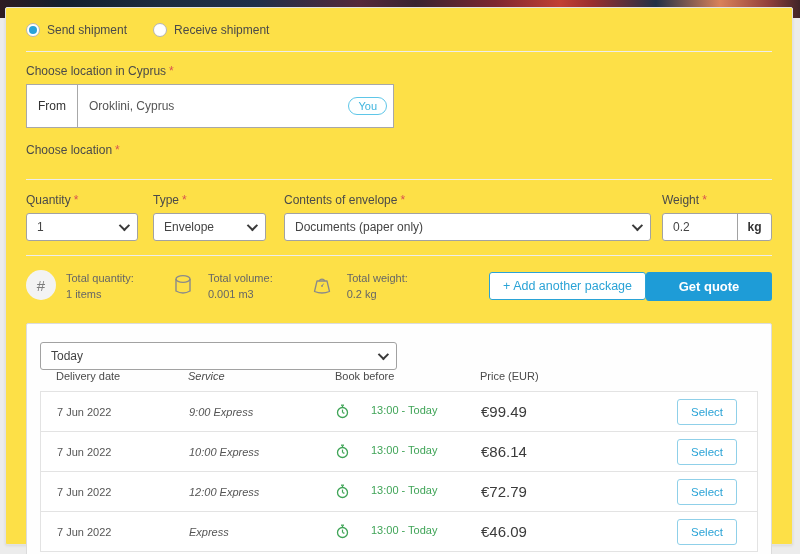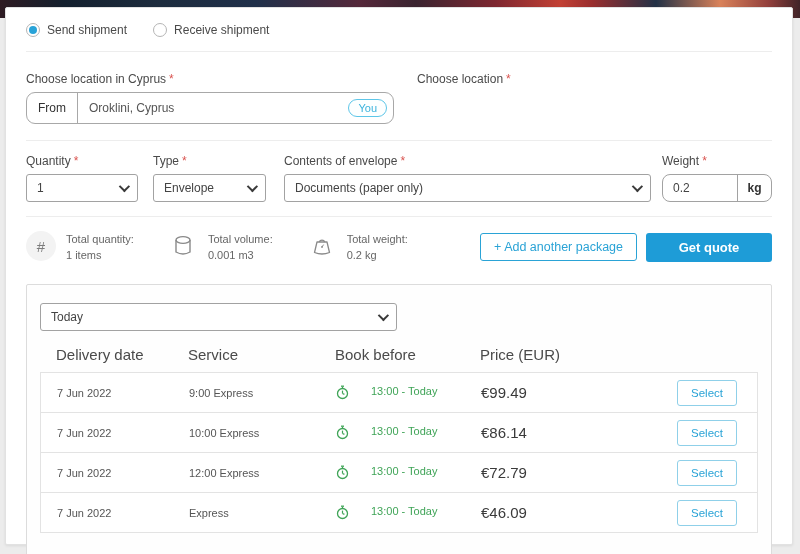--- a/index.html
+++ b/index.html
@@ -9,89 +9,89 @@
     background:#ececec;
     position:relative;
     color:#3f3f3f;
   }
   .photo-strip {
     position:absolute; top:0; left:0; width:800px; height:18px;
     background:linear-gradient(90deg,#2e1b22 0%,#14202e 8%,#1d2c3e 20%,#20304a 32%,#55283a 45%,#3a2430 52%,#7e2730 62%,#c24034 70%,#9a2e2e 74%,#223146 82%,#d9825a 90%,#93403c 96%,#402428 100%);
   }
   .card {
     position:absolute; top:7px; left:5px; width:788px; height:538px;
-    background:#ffffff; border:1px solid #e2e2e2; border-radius:2px;
+    background:#fde047; border:1px solid #e2e2e2; border-radius:2px;
     box-shadow:0 1px 3px rgba(0,0,0,.08);
     padding:14px 20px 0 20px;
   }
   .divider { border:none; border-top:1px solid #ededed; margin:0 0; }
 
   
   .radio-row { display:flex; align-items:center; gap:26px; height:16px; margin-bottom:13px; }
   .radio-opt { display:flex; align-items:center; gap:7px; font-size:12px; color:#4a4a4a; cursor:pointer; }
   .radio-circle { width:14px; height:14px; border-radius:50%; border:1px solid #b5b5b5; background:#fff; position:relative; flex:0 0 auto; }
   .radio-circle.checked::after {
     content:""; position:absolute; left:2px; top:2px; width:8px; height:8px;
     border-radius:50%; background:#29a3d8;
   }
 
   
-  .loc-row { display:flex; gap:23px; margin-top:20px; }
+  .loc-row { display:flex; gap:15px; margin-top:12px;flex-direction:column; }
   .loc-col-from { width:368px; }
   .loc-col-to { flex:1; }
   .field-label { font-size:12px; color:#4a4a4a; margin-bottom:6px; }
   .req { color:#d9534f; margin-left:3px; }
-  .loc-input { display:flex; align-items:center; height:32px; border:1px solid #a8a8a8; border-radius:9px; background:#fff; }
+  .loc-input { display:flex; align-items:center; height:44px; border:1px solid #a8a8a8; border-radius:0; background:#fff; }
   .loc-prefix { padding:0 11px; height:100%; display:flex; align-items:center; border-right:1px solid #a8a8a8; font-size:12px; color:#333; }
   .loc-value { padding-left:11px; font-size:12px; color:#555; flex:1; white-space:nowrap; overflow:hidden; }
   .you-badge {
     margin-right:6px; border:1px solid #5ec6e8; color:#3cb4dd; font-size:11px;
     padding:2px 9px; border-radius:12px; background:#fdffff; flex:0 0 auto; cursor:pointer;
   }
 
   
   .pkg-row { display:flex; margin-top:13px; }
   .pkg-col-qty { width:112px; }
   .pkg-col-type { width:113px; margin-left:15px; }
   .pkg-col-contents { width:367px; margin-left:18px; }
   .pkg-col-weight { width:110px; margin-left:auto; }
   .select-box {
     display:flex; align-items:center; justify-content:space-between;
     height:28px; border:1px solid #a2a2a2; border-radius:3px; background:#fff;
     padding:0 10px; font-size:12px; color:#444; cursor:pointer;
   }
   .chev { width:8px; height:8px; border-right:2px solid #3a3a3a; border-bottom:2px solid #3a3a3a; transform:rotate(45deg) translateY(-2px); flex:0 0 auto; }
-  .weight-input { display:flex; align-items:stretch; height:28px; border:1px solid #a2a2a2; border-radius:8px; background:#fff; overflow:hidden; }
+  .weight-input { display:flex; align-items:stretch; height:28px; border:1px solid #a2a2a2; border-radius:3px; background:#fff; overflow:hidden; }
   .weight-value { flex:1; padding-left:10px; font-size:12px; color:#444; display:flex; align-items:center; }
   .weight-unit { width:34px; border-left:1px solid #a2a2a2; display:flex; align-items:center; justify-content:center; font-size:12px; font-weight:bold; color:#333; }
 
   
   .summary-row { display:flex; align-items:center; margin-top:9px; height:42px; }
   .sum-item { display:flex; align-items:flex-start; gap:10px; }
   .sum-item + .sum-item { margin-left:34px; }
   .sum-icon { width:30px; height:30px; border-radius:50%; background:#f3f3f3; display:flex; align-items:center; justify-content:center; color:#7c7c7c; font-size:15px; flex:0 0 auto; }
   .sum-icon.noring { background:transparent; }
   .sum-text { font-size:11px; color:#666; line-height:16px; }
-  .btns { margin-left:auto; display:flex; gap:9px; align-items:center; }
+  .btns { margin-left:auto; display:flex; align-items:center; }
   .btn-outline {
     border:1px solid #2aa3d6; color:#2aa3d6; background:#fff; font-size:12.5px;
     padding:6px 13px; border-radius:3px; cursor:pointer; font-family:inherit;
   }
   .btn-primary {
     border:none; background:#1e9cd7; color:#fff; font-weight:bold; font-size:13px;
     padding:7px 4px; width:126px; border-radius:3px; cursor:pointer; font-family:inherit;
   }
 
   
   .panel { margin-top:16px; border:1px solid #dcdcdc; border-radius:2px; background:#fefefe; padding:13px; height:277px; }
   .panel .field-label { margin-top:0; }
   .date-select { width:357px; margin-top:5px; }
-  .tbl-header { display:flex; align-items:center; margin-top:15px; font-size:15px; color:#4a4a4a; padding:0 0 9px 0; }
+  .tbl-header { display:flex; align-items:center; font-size:11px; color:#4a4a4a; padding:0 0 9px 0; }
   .col-date { width:148px; padding-left:16px; }
-  .col-service { width:147px; }
+  .col-service { width:147px;font-style:italic; }
   .col-book { width:145px; }
   .col-price { flex:1; }
   .rows {}
   .t-row {
     display:flex; align-items:center; height:41px; background:#fff;
     border:1px solid #e3e3e3; margin-top:-1px; font-size:11px; color:#555;
   }
   .t-row:first-child { margin-top:0; }
   .book-cell { display:flex; align-items:flex-start; gap:22px; color:#3fa457; }
   .price-cell { font-size:15px; color:#3a3a3a; }

